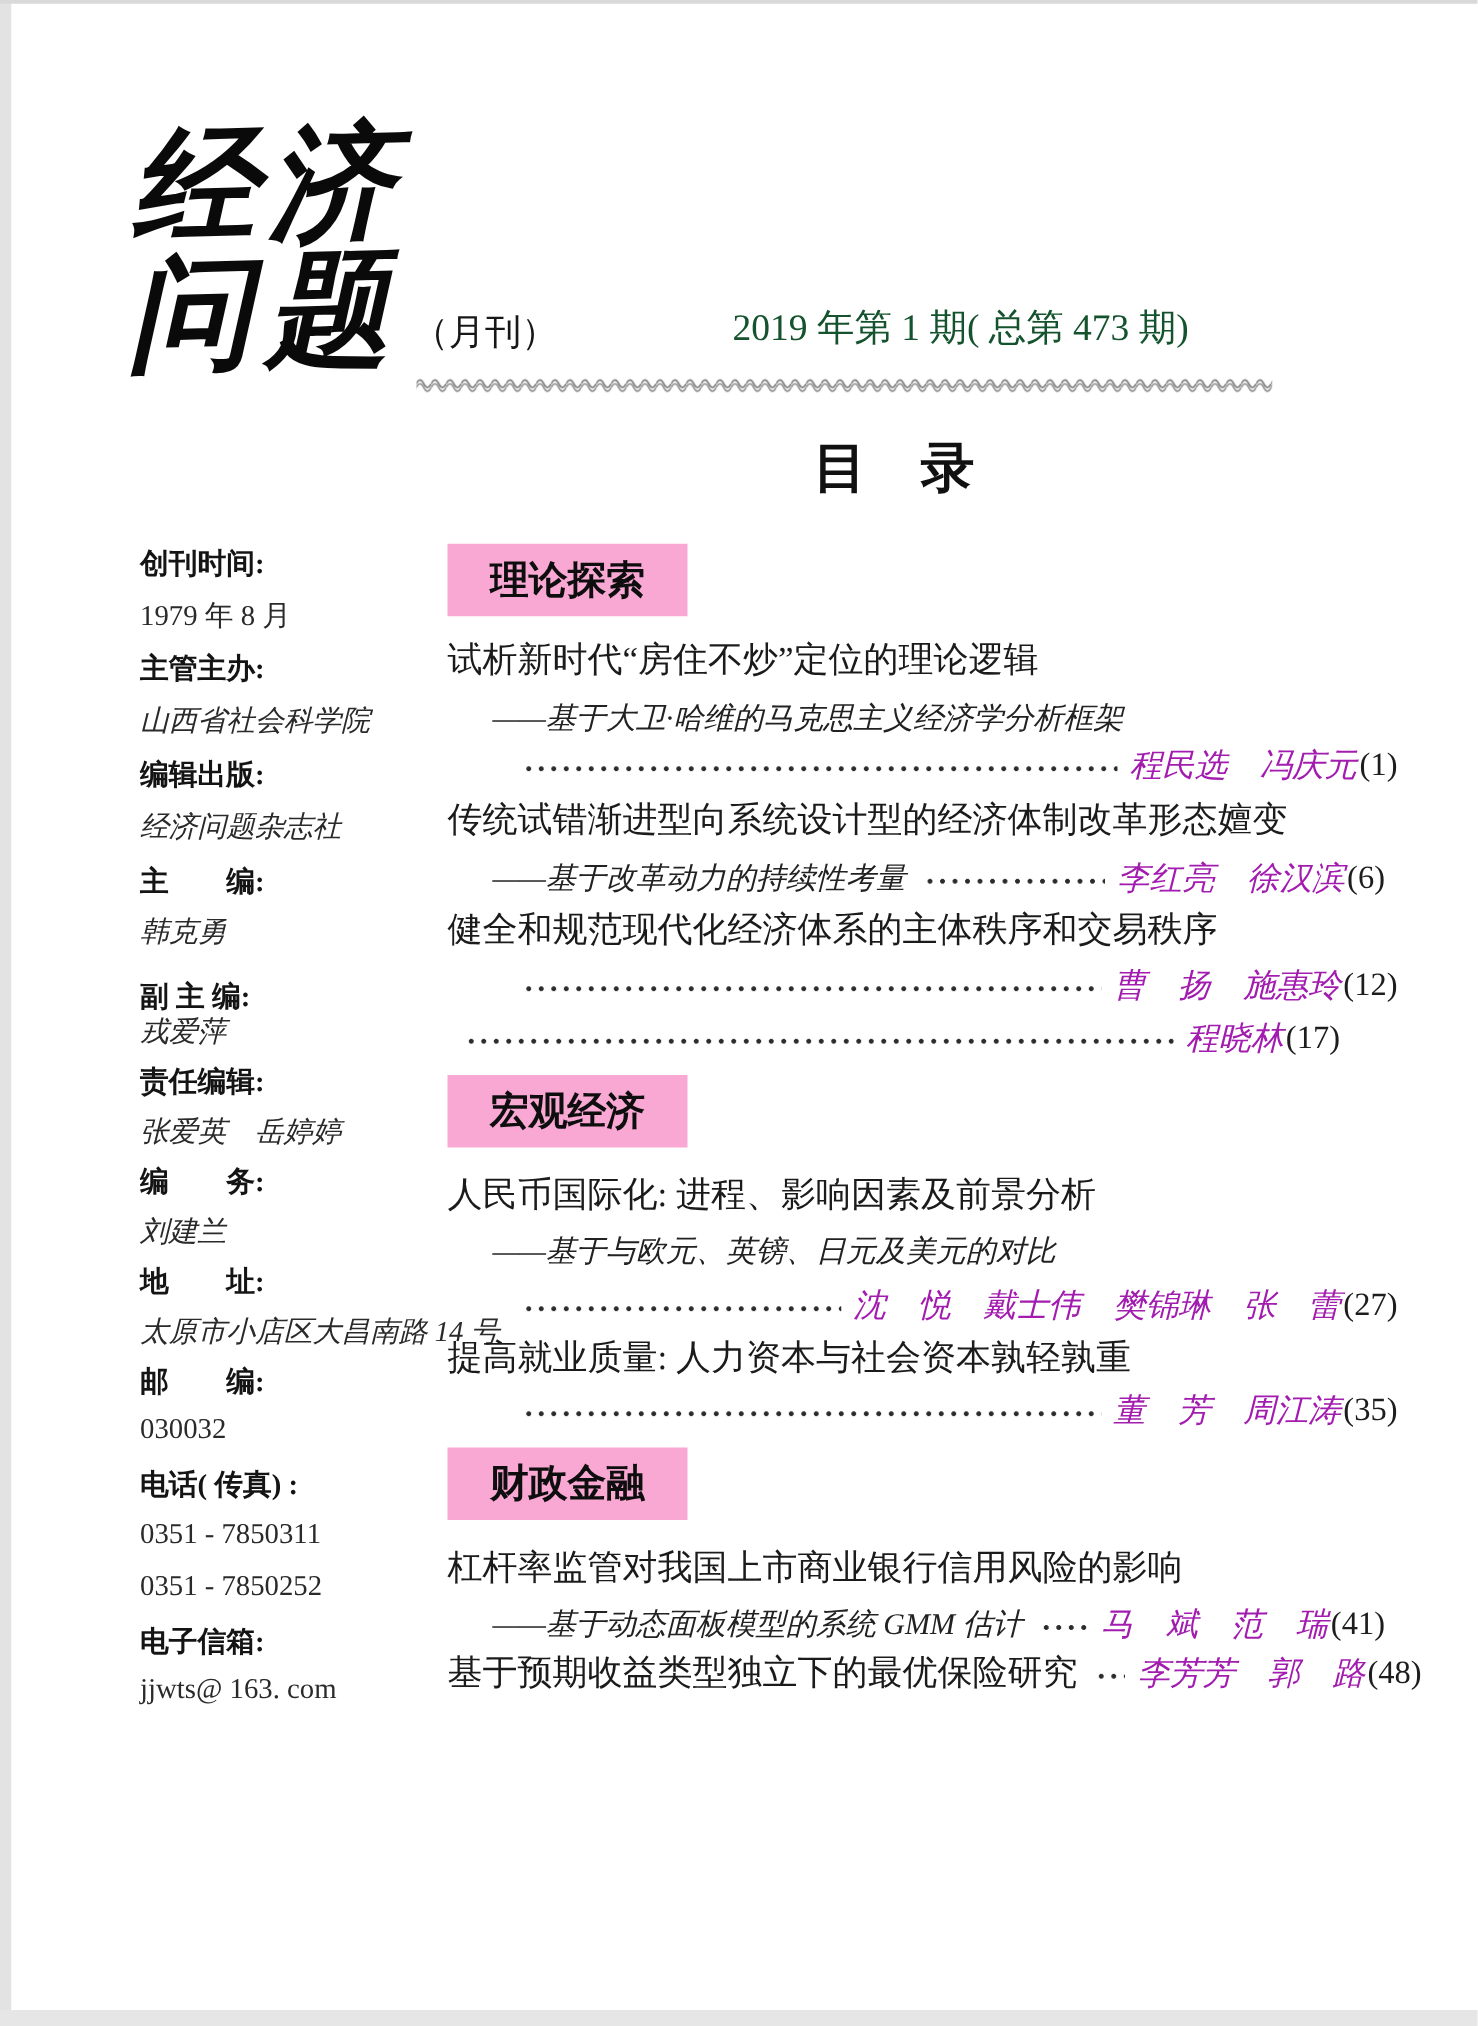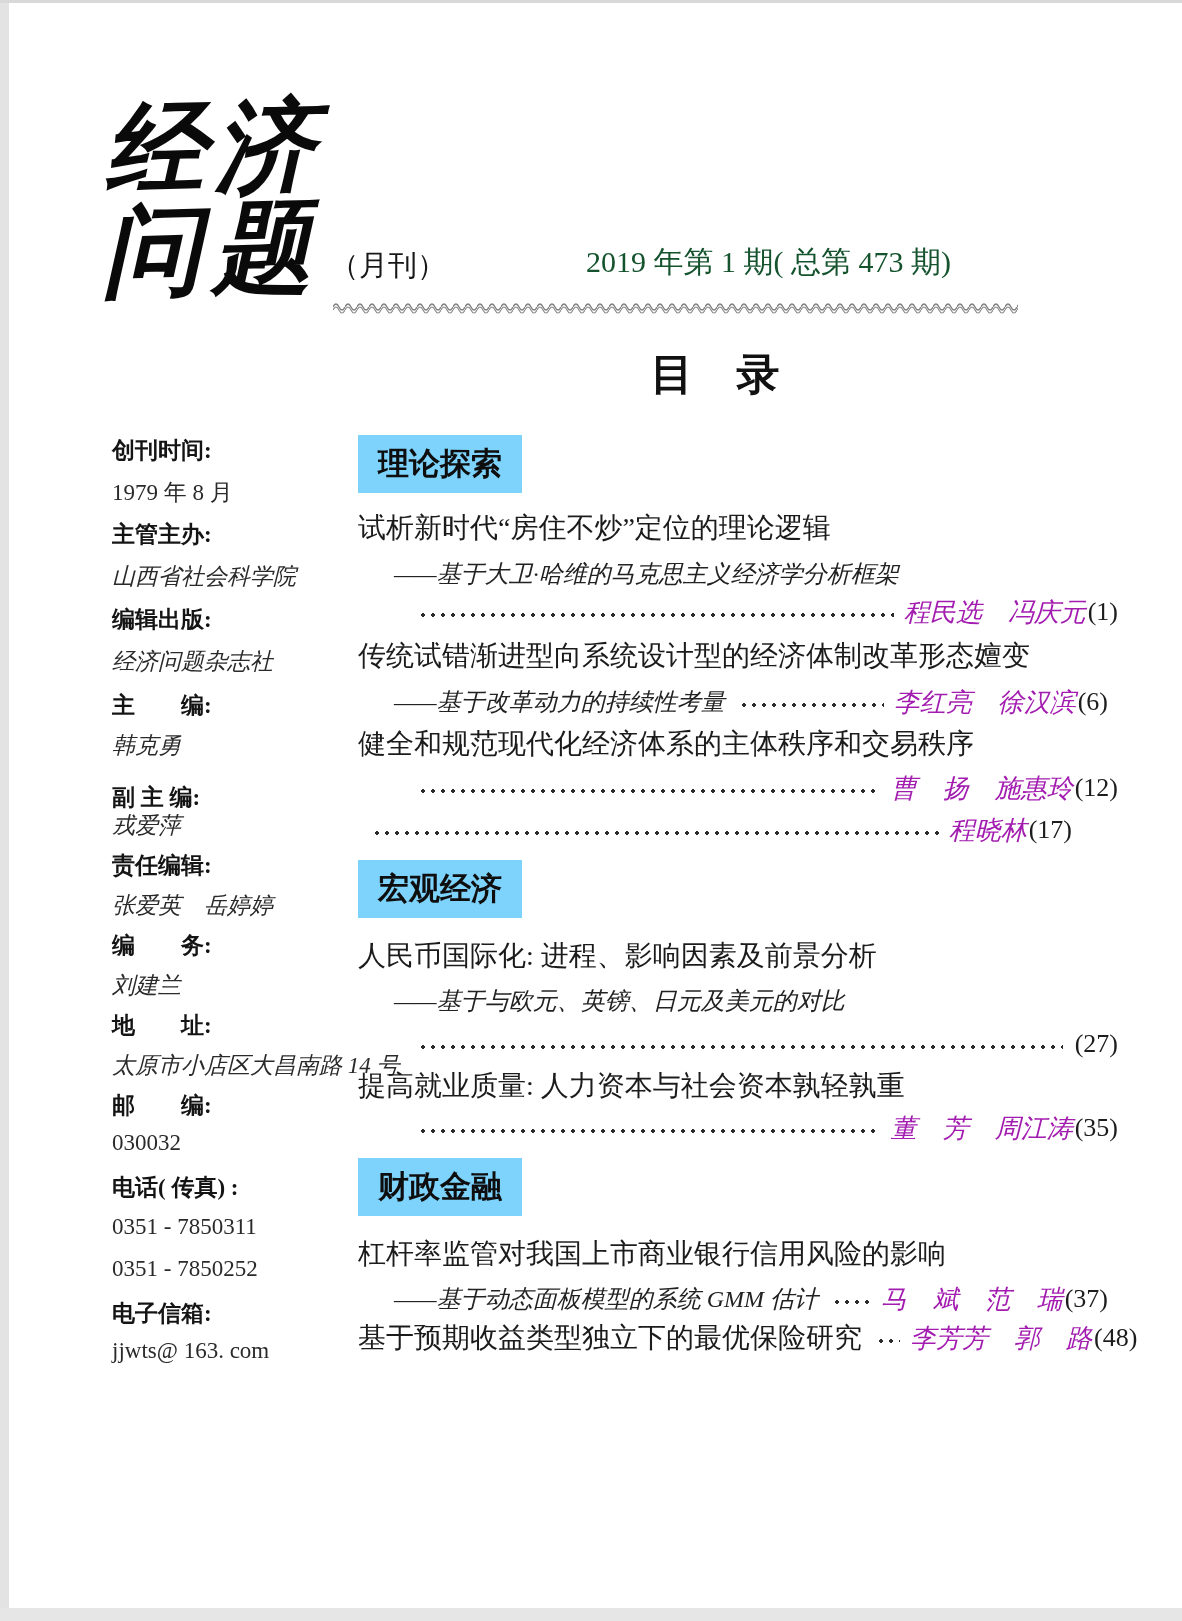--- a/index.html
+++ b/index.html
@@ -38,21 +38,21 @@
     font-family:Liberation Serif, serif;
     font-weight:bold;font-size:23px;color:#141414;
   }
   .info-value{font-size:23px;color:#2a2a2a;}
   .info-value.kai{font-style:italic;}
 
   
   .content{position:absolute;left:358px;top:0;width:714px;}
   .row{position:absolute;left:0;width:714px;height:36px;display:flex;align-items:center;white-space:nowrap;}
   .section-box{
-    position:absolute;left:0;width:164px;height:58px;background:#7dd3fc;
+    position:absolute;left:0;width:192px;height:58px;background:#f9a8d4;
     display:flex;align-items:center;justify-content:center;
     font-family:"Liberation Sans","DejaVu Sans",sans-serif;
     font-weight:bold;font-size:31px;color:#0e0e0e;
   }
   .a-title{font-size:28px;color:#1b1b1b;}
   .a-sub{font-style:italic;font-size:24px;color:#222;}
   .indent{padding-left:36px;}
   .indent-dots{padding-left:46px;}
   .dots{
     flex:1 1 auto;align-self:stretch;margin:0 10px 0 14px;
@@ -161,20 +161,21 @@
   </div>
 
   <div class="row" style="top:938px">
     <span class="a-title">人民币国际化: 进程、影响因素及前景分析</span>
   </div>
   <div class="row indent" style="top:983px">
     <span class="a-sub">——基于与欧元、英镑、日元及美元的对比</span>
   </div>
   <div class="row indent-dots" style="top:1026px">
     <span class="dots"></span>
+    <span class="authors">沈　悦　戴士伟　樊锦琳　张　蕾</span>
     <span class="page-no">(27)</span>
   </div>
 
   <div class="row" style="top:1068px">
     <span class="a-title">提高就业质量: 人力资本与社会资本孰轻孰重</span>
   </div>
   <div class="row indent-dots" style="top:1110px">
     <span class="dots"></span>
     <span class="authors">董　芳　周江涛</span>
     <span class="page-no">(35)</span>
@@ -184,21 +185,21 @@
     <span>财政金融</span>
   </div>
 
   <div class="row" style="top:1236px">
     <span class="a-title">杠杆率监管对我国上市商业银行信用风险的影响</span>
   </div>
   <div class="row indent" style="top:1281px">
     <span class="a-sub">——基于动态面板模型的系统 GMM 估计</span>
     <span class="dots"></span>
     <span class="authors">马　斌　范　瑞</span>
-    <span class="page-no">(37)</span>
+    <span class="page-no">(41)</span>
   </div>
 
   <div class="row" style="top:1320px">
     <span class="a-title">基于预期收益类型独立下的最优保险研究</span>
     <span class="dots"></span>
     <span class="authors">李芳芳　郭　路</span>
     <span class="page-no">(48)</span>
   </div>
 
 </div>

